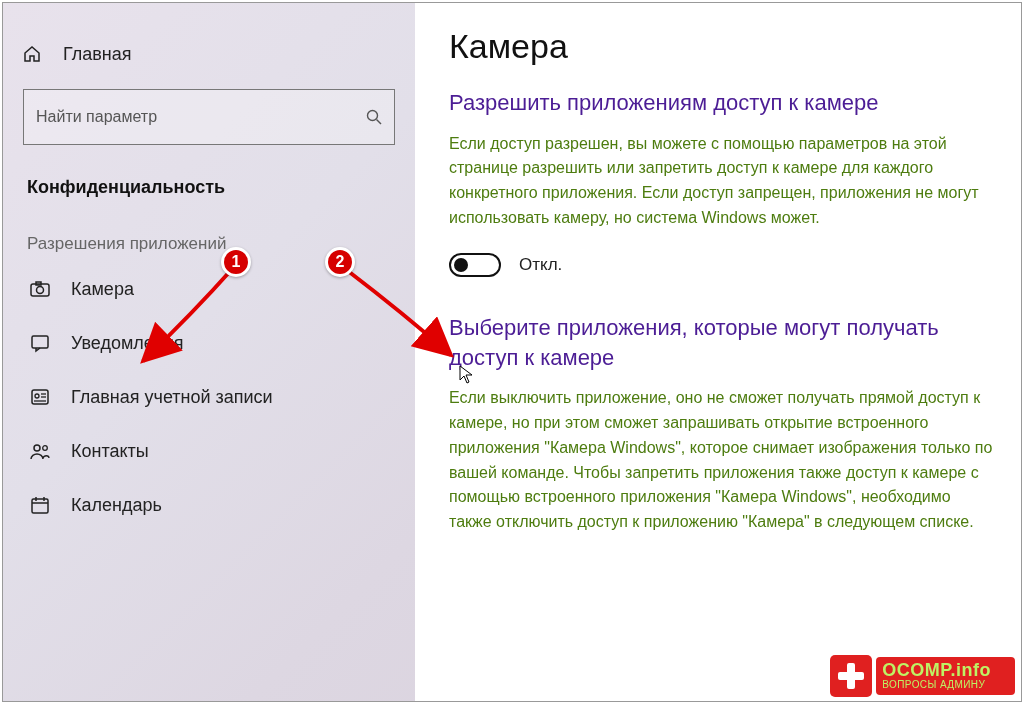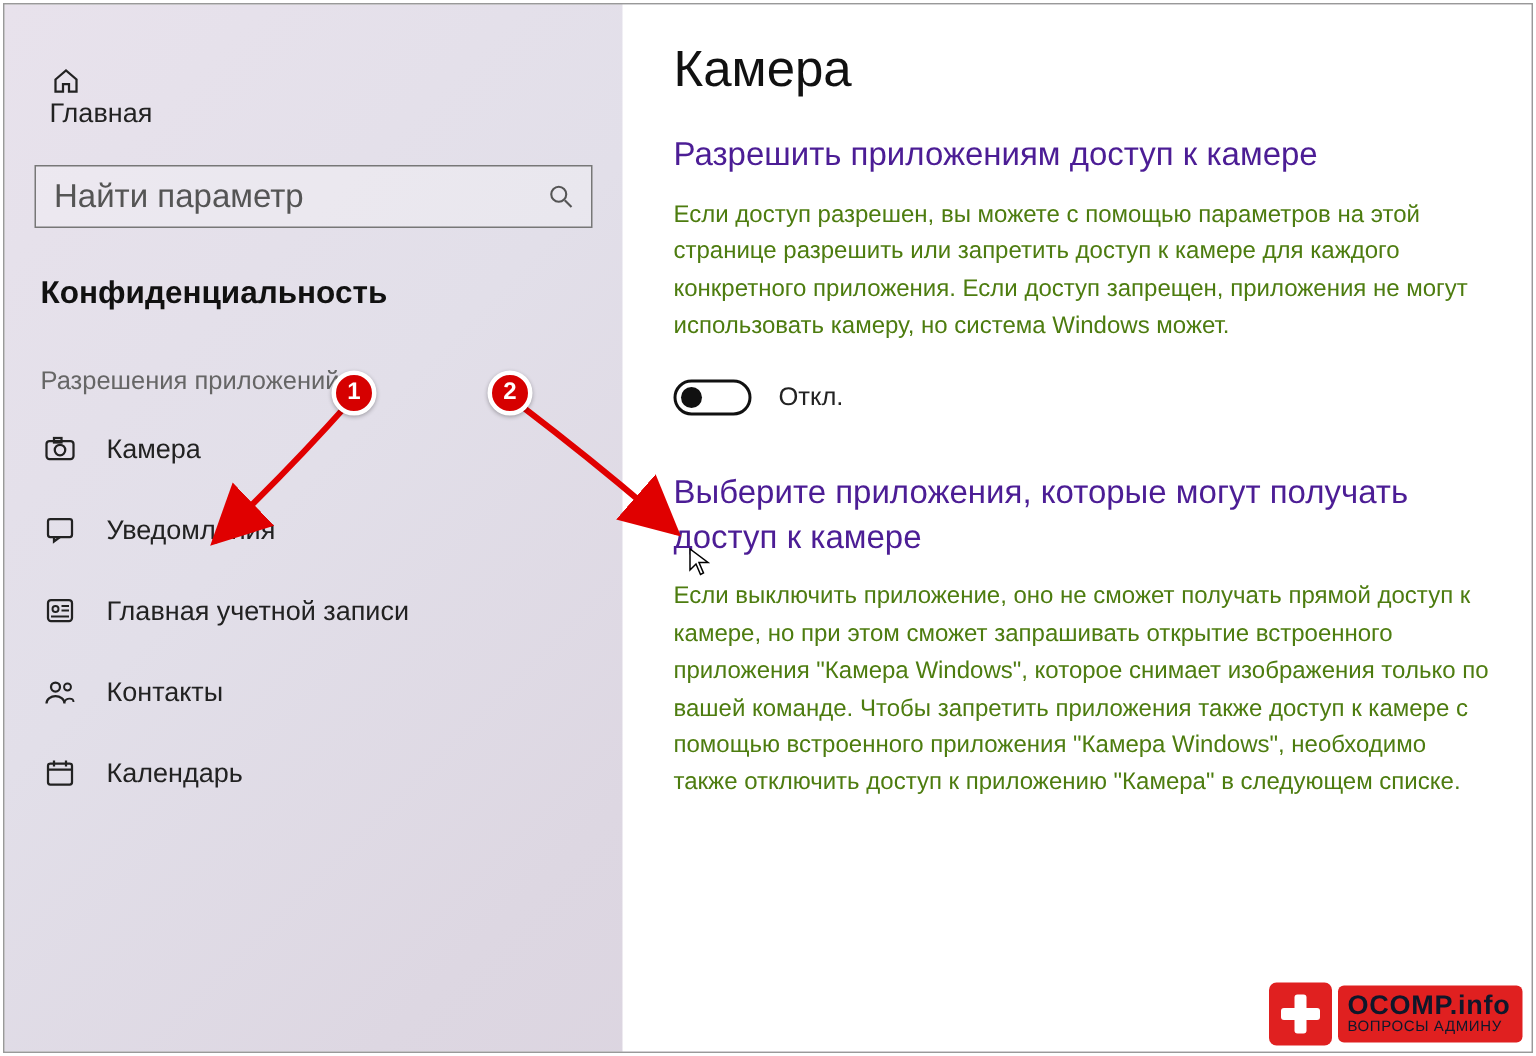--- a/index.html
+++ b/index.html
@@ -29,51 +29,50 @@
   padding: 0 0 14px 24px;
 }
 .back-btn {
   width:24px;height:24px;display:flex;align-items:center;justify-content:center;
   margin-right:26px;
 }
 .title {
   font-size:15px;color:#222;
 }
 .home-row {
-  display:flex; 
-  padding:14px 0 14px 30px;
+  display:flex; align-items:center;
+  padding:14px 0 14px 18px;
   margin-top:8px;
-  flex-direction:column;
 }
 .home-row .icon, .nav-item .icon {
   width:22px;height:22px;display:flex;align-items:center;justify-content:center;
   margin-right:20px;
 }
 .home-row span.label, .nav-item span.label {
   font-size:18px;color:#222;
 }
 .search-wrap {
   margin:10px 20px 6px 20px;
   position:relative;
 }
 .search-input {
-  width:100%; height:42px;
+  width:100%; height:56px;
   border:1px solid #777;
   background:rgba(255,255,255,0.25);
-  font-size:22px;
+  font-size:16px;
   padding:0 42px 0 12px;
   color:#333;
 }
 .search-input::placeholder{color:#555;}
 .search-icon {
   position:absolute; right:12px; top:50%; transform:translateY(-50%);
   width:18px;height:18px;
 }
 .section-header {
-  font-size:21px; font-weight:600; color:#111;
+  font-size:18px; font-weight:600; color:#111;
   padding:26px 0 10px 24px;
 }
 .group-header {
   font-size:17px; color:#666;
   padding:26px 0 8px 24px;
 }
 .nav-item {
   display:flex; align-items:center;
   padding:16px 0 16px 26px;
   cursor:pointer;
@@ -130,21 +129,21 @@
   display:flex;align-items:center;justify-content:center;
   margin-right:4px;
 }
 .wm-cross::before{
   content:"";width:26px;height:8px;background:#fff;border-radius:2px;position:absolute;
 }
 .wm-cross::after{
   content:"";width:8px;height:26px;background:#fff;border-radius:2px;position:absolute;
 }
 .wm-text{
-  line-height:1.05;color:#0f172a;background:#e02020;padding:4px 8px 4px 6px;border-radius:4px;
+  line-height:1.05;color:#bef264;background:#e02020;padding:4px 24px 4px 6px;border-radius:4px;
 }
 .wm-text .big{font-size:18px;font-weight:600;letter-spacing:0.5px;}
 .wm-text .small{font-size:10px;letter-spacing:0.4px;}
 svg{display:block;}
 .arrow-svg{position:absolute;pointer-events:none;}
 </style>
 </head>
 <body>
 
 <div class="window">

